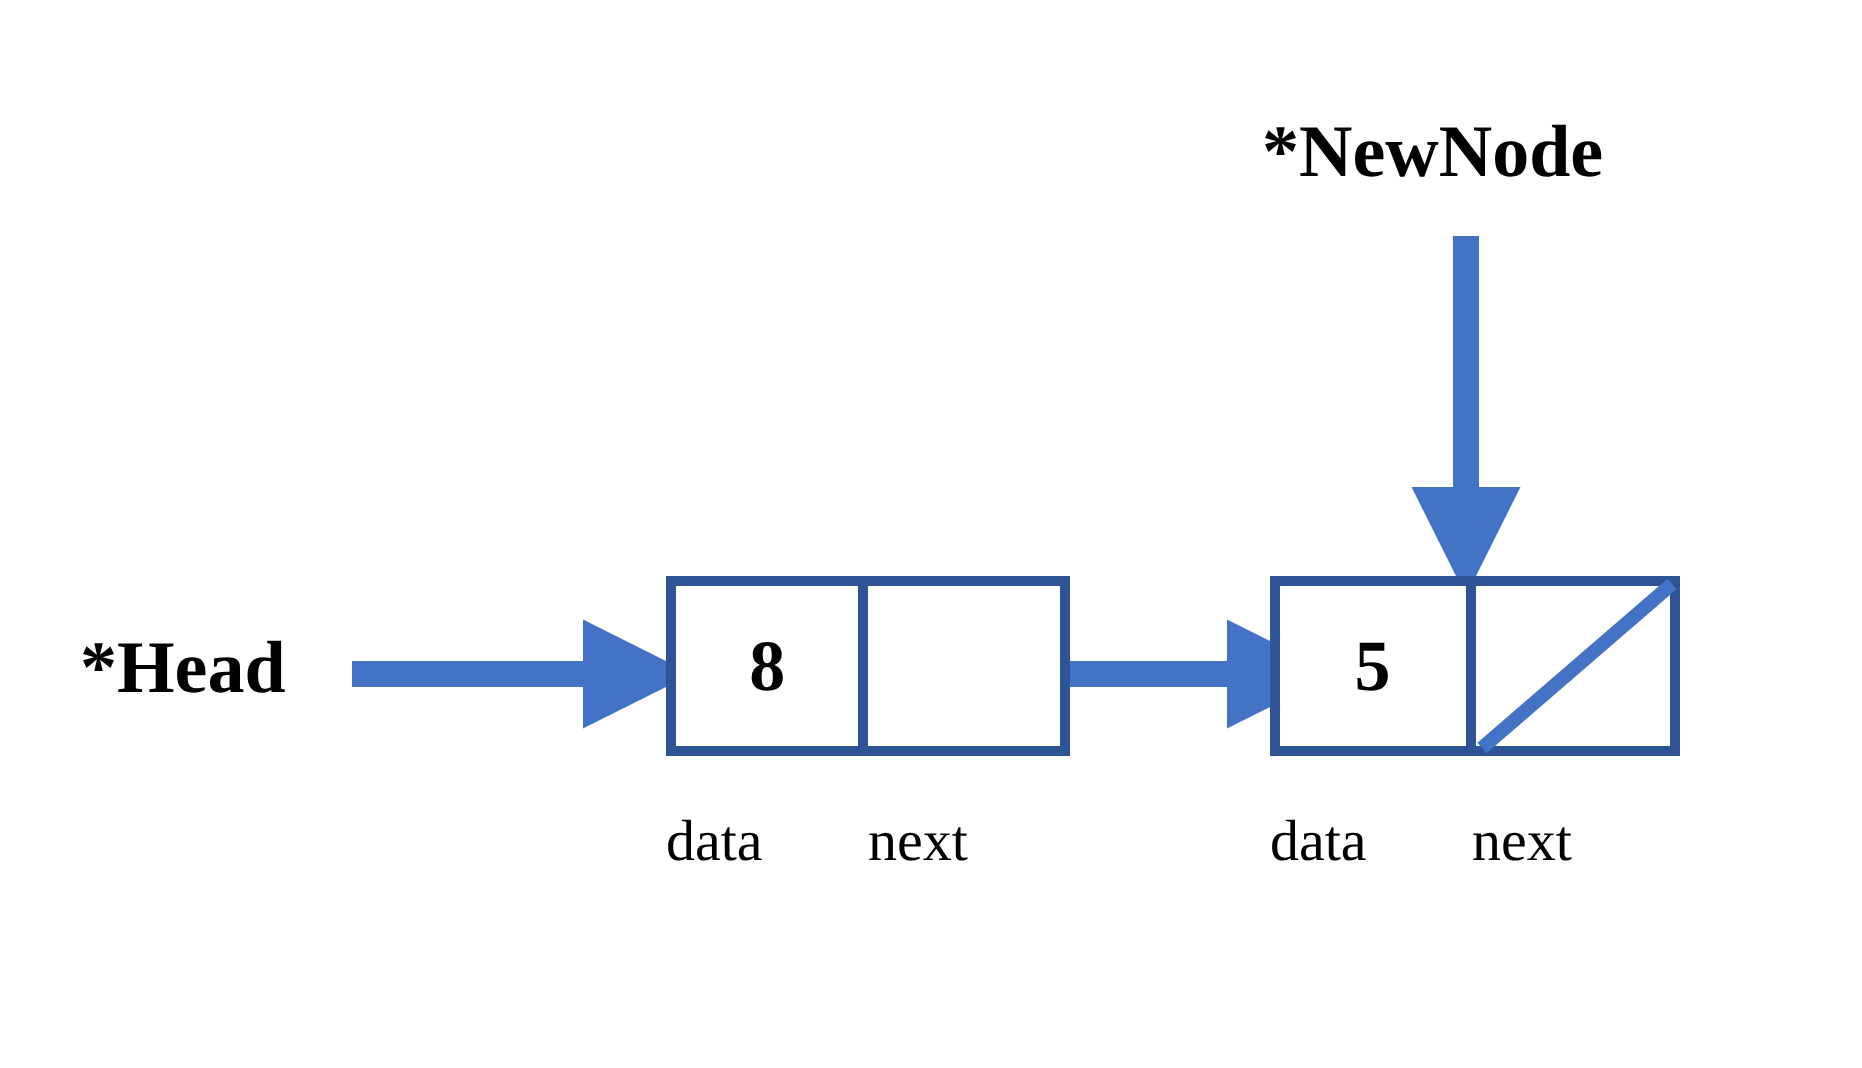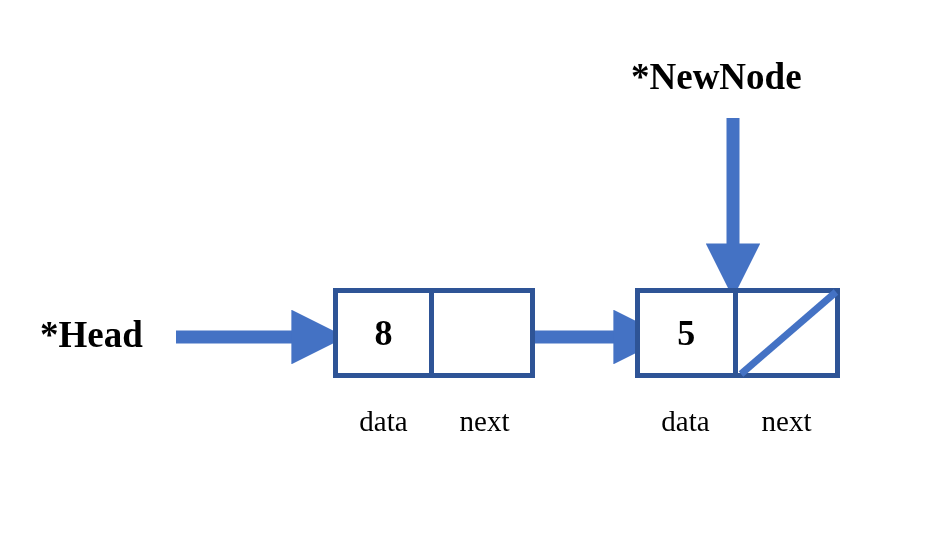--- a/index.html
+++ b/index.html
@@ -67,21 +67,21 @@
 
   
   .field-labels {
     position: absolute;
     top: 404px;
     height: 40px;
     display: flex;
   }
   .field-label {
     width: 101px;
-    text-align: center;
+    text-align: left;
     font-size: 29px;
     color: #000000;
     line-height: 1.2;
   }
   #labels-1 { left: 333px; width: 202px; }
   #labels-2 { left: 635px; width: 205px; }
 
   
   svg.arrow-layer {
     position: absolute;

